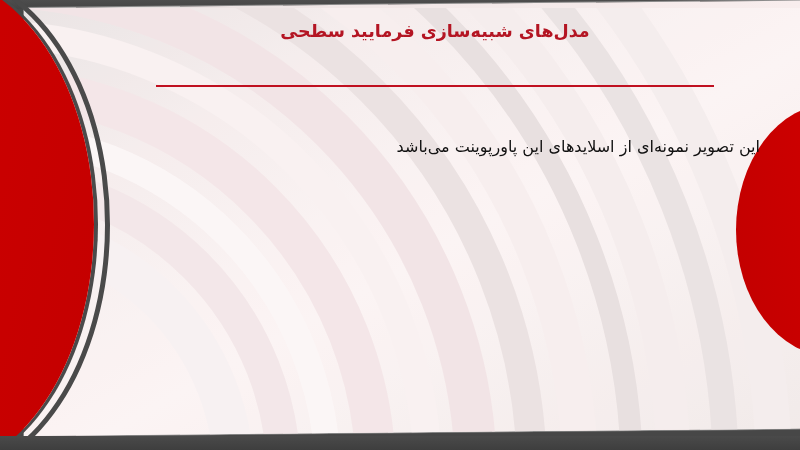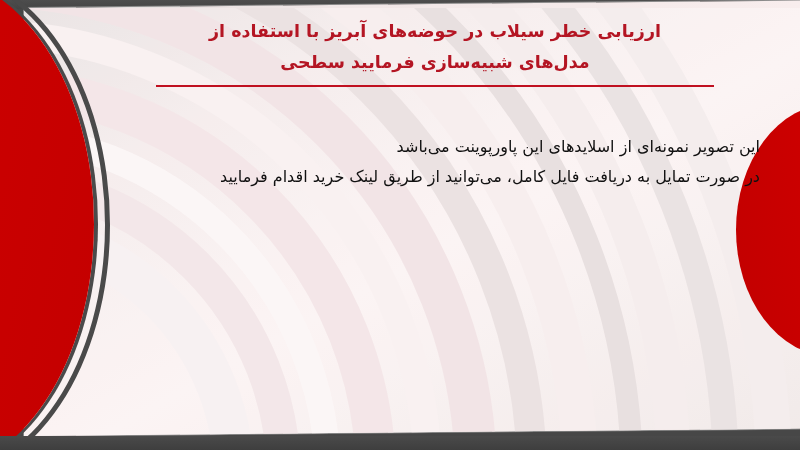--- a/index.html
+++ b/index.html
@@ -136,28 +136,26 @@
             <circle cx="-40" cy="470" r="742" stroke="#e6dddd" stroke-width="26"></circle>
             <circle cx="-40" cy="470" r="790" stroke="#f2e9e9" stroke-width="36"></circle>
           </g>
           <rect x="0" y="0" width="776" height="428" fill="#ffffff" opacity="0.18"></rect>
         </svg>
       </div>
 
       <div class="ell-right"></div>
 
       <div class="title-wrap">
-        <div class="title-line">ارزیابی خطر سیلاب در حوضه‌های آبریز با استفاده از</div>
         <div class="title-line">مدل‌های شبیه‌سازی فرمایید سطحی</div>
       </div>
       <div class="title-rule"></div>
 
       <div class="body-wrap">
         <div class="body-line">این تصویر نمونه‌ای از اسلایدهای این پاورپوینت می‌باشد</div>
-        <div class="body-line">در صورت تمایل به دریافت فایل کامل، می‌توانید از طریق لینک خرید اقدام فرمایید</div>
       </div>
 
     </div>
   </div>
 
   <div class="ell-left"></div>
   <div class="ell-left-arc"></div>
 
   <div class="frame-bottom"></div>
 </div>

